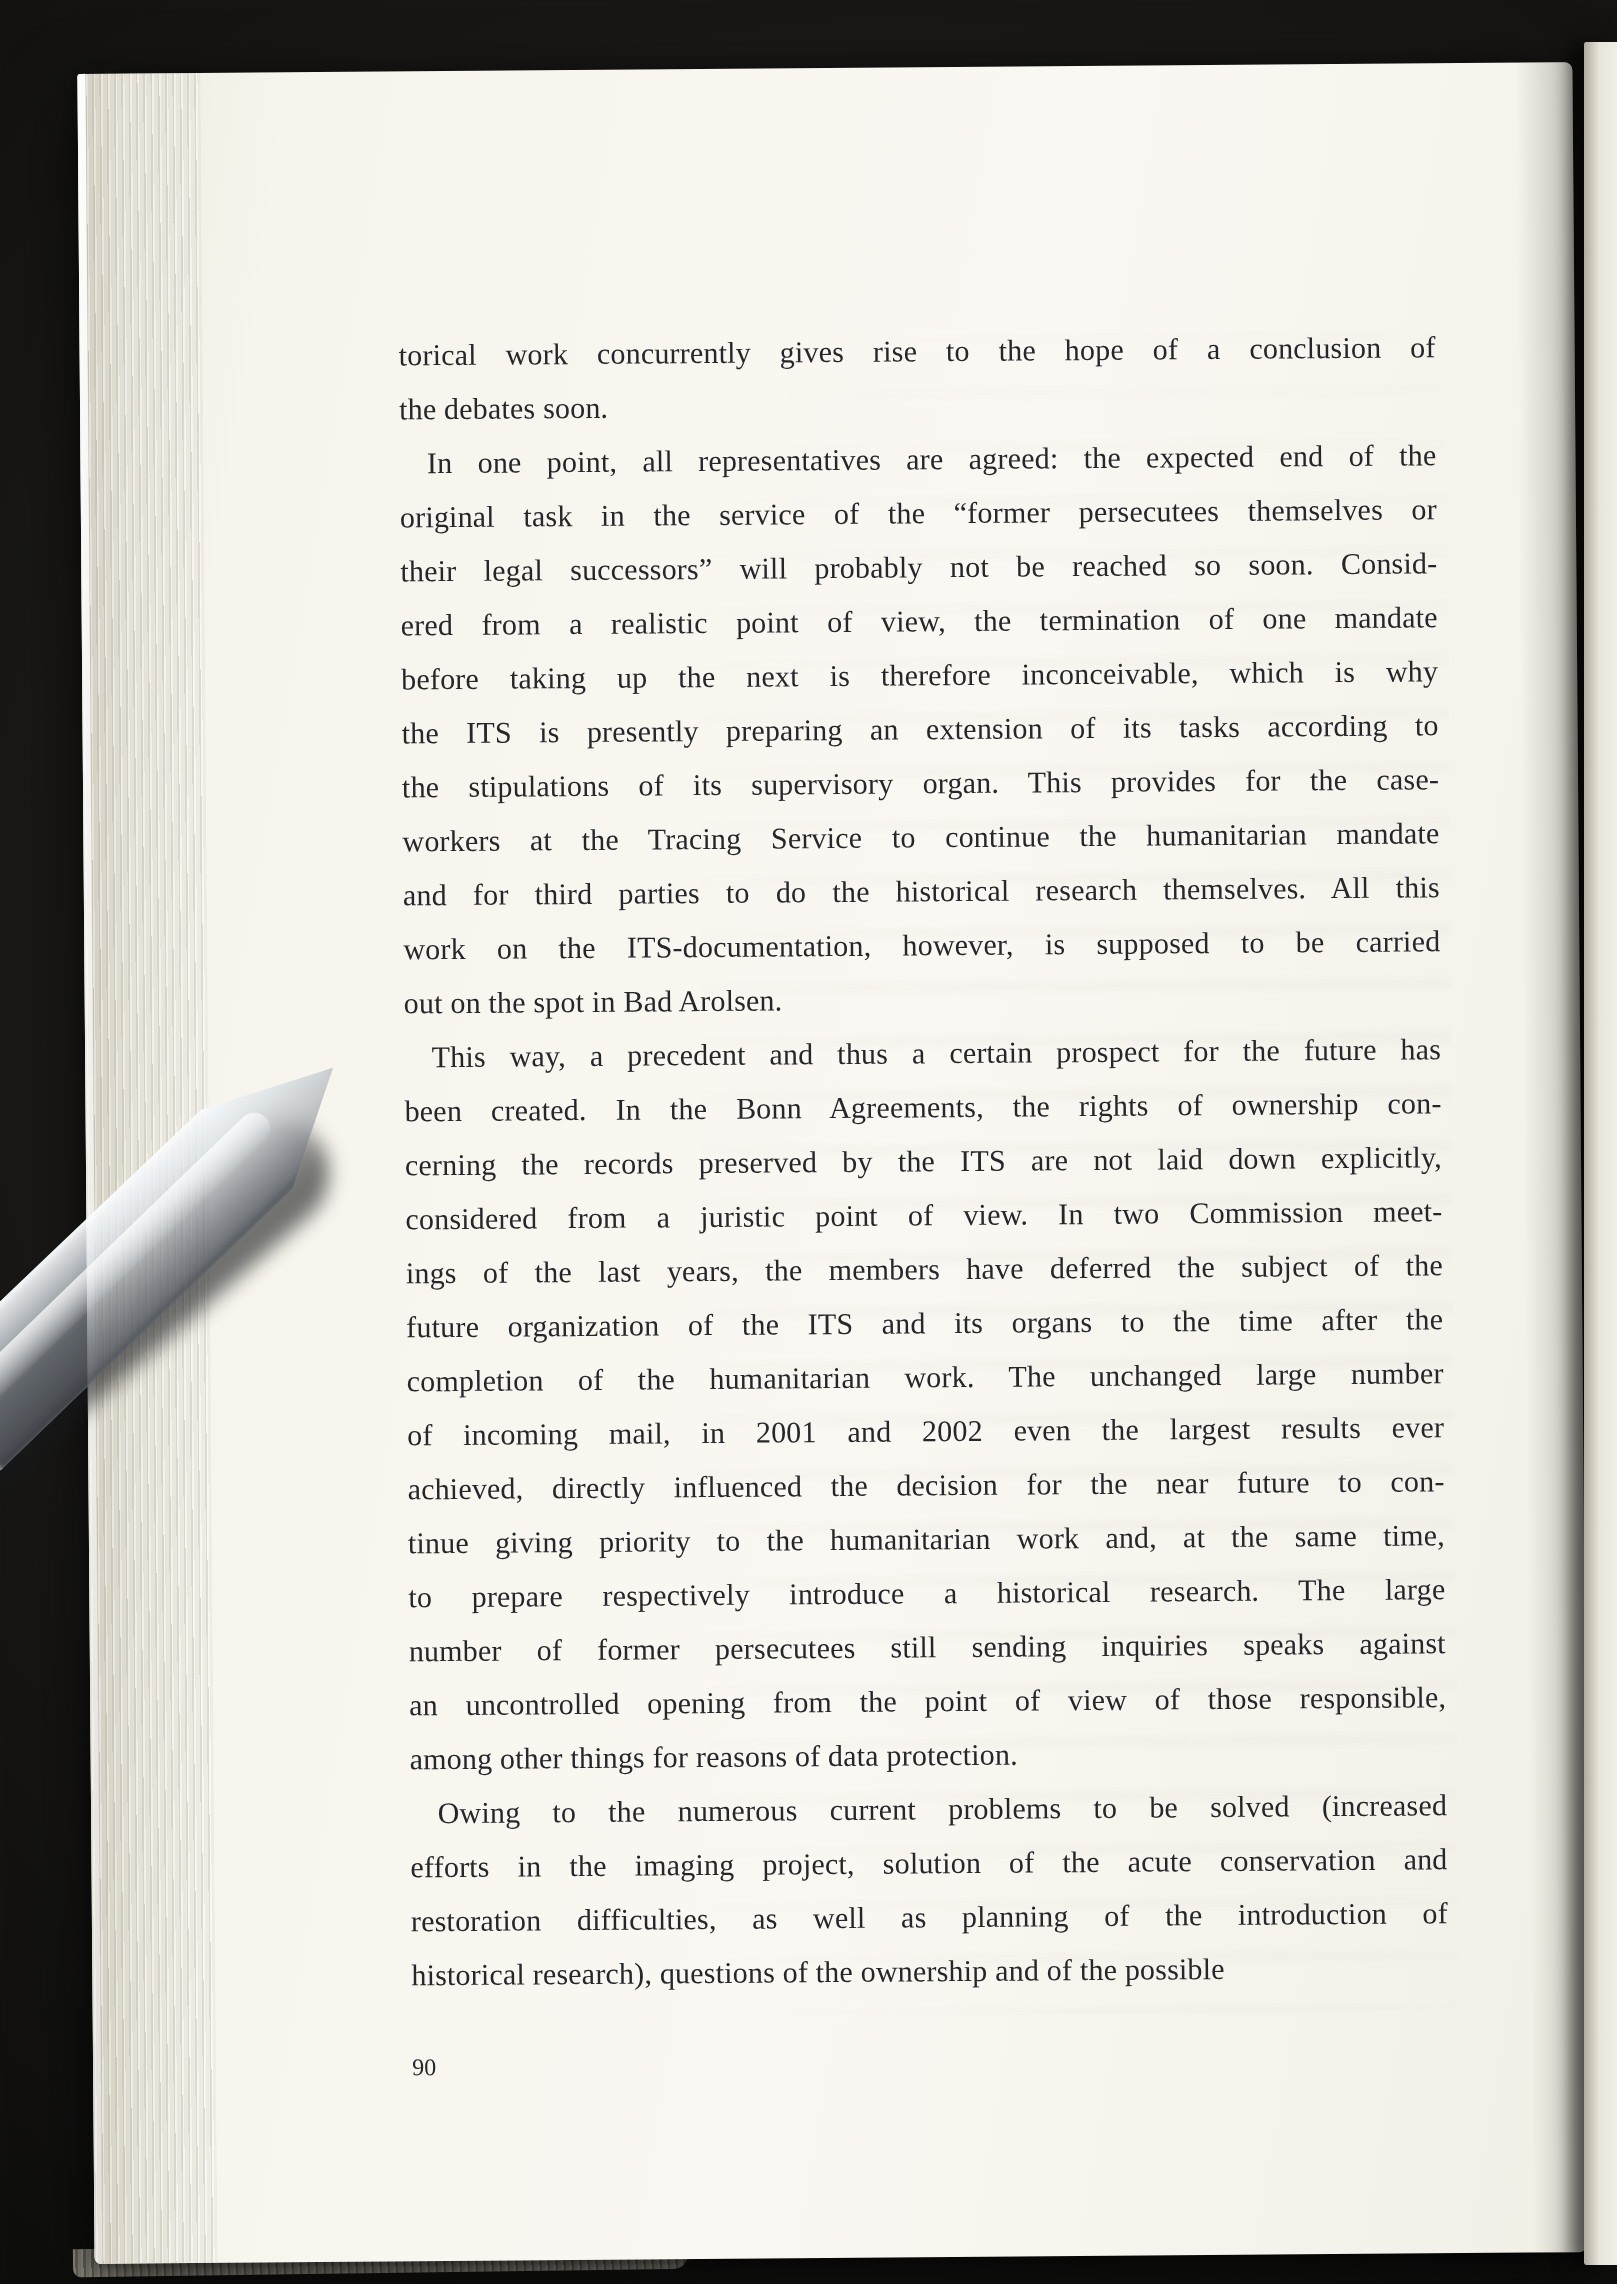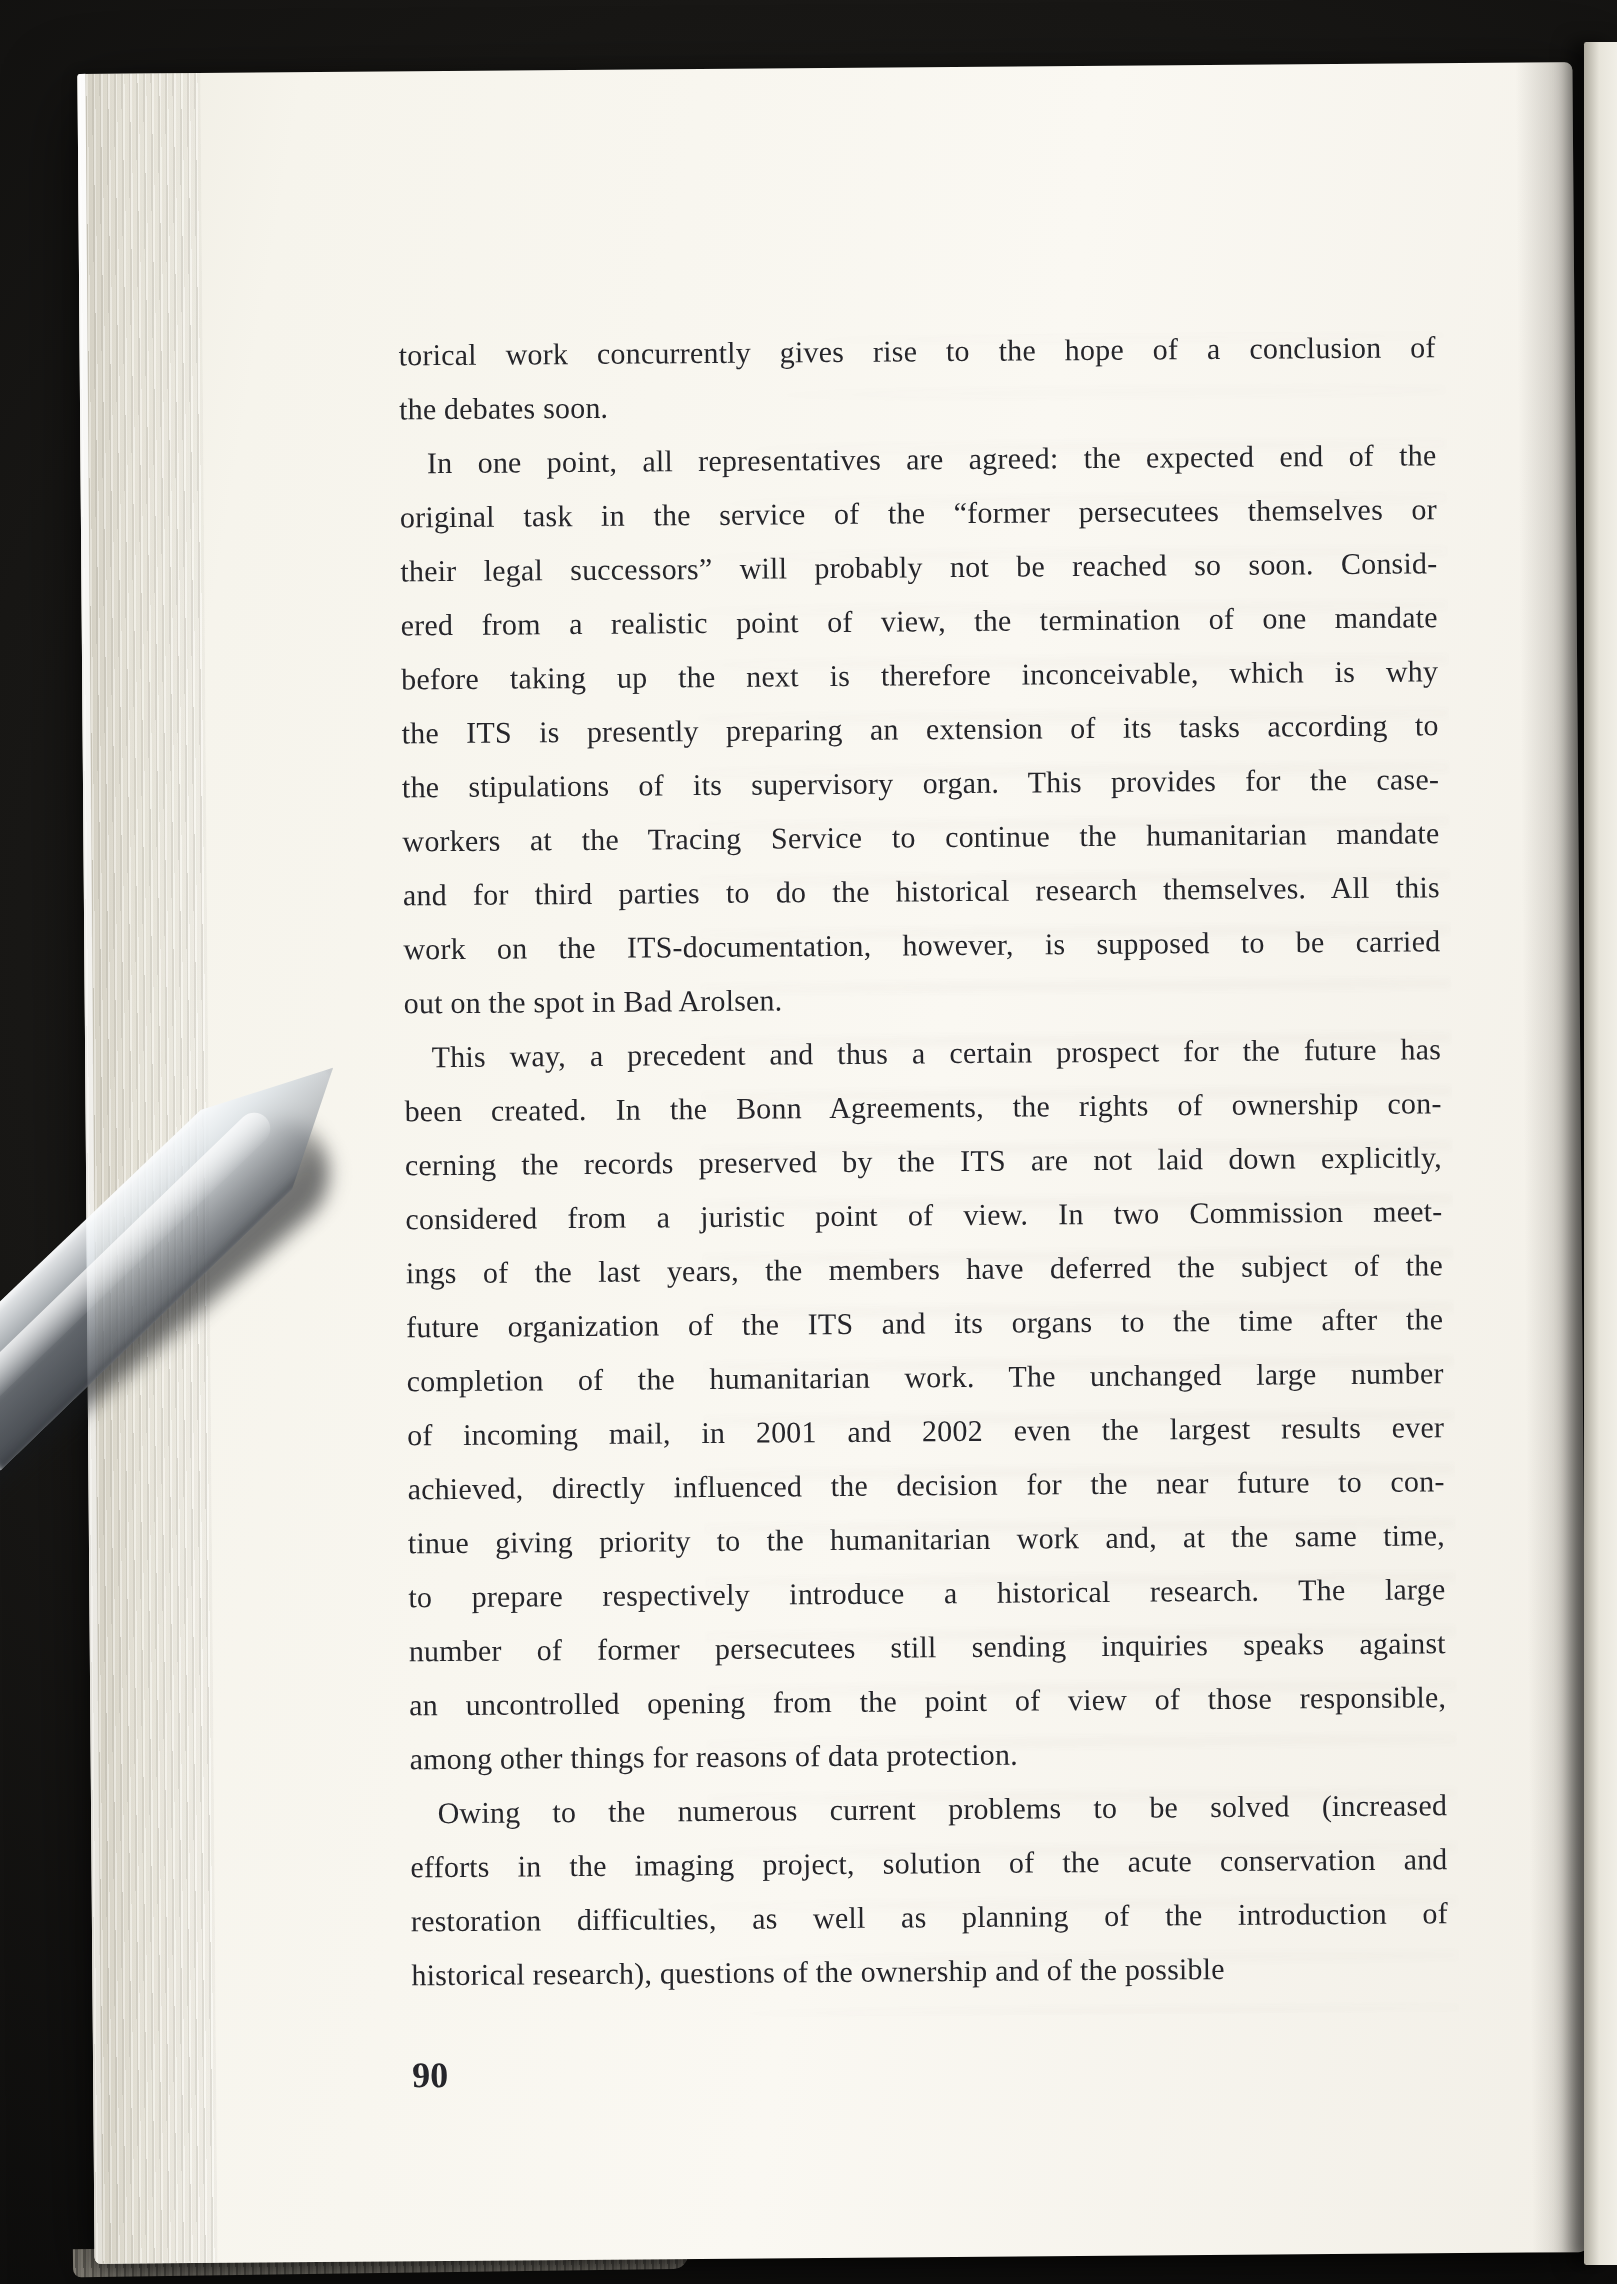--- a/index.html
+++ b/index.html
@@ -62,21 +62,21 @@
   .text-block {
     position: absolute; left: 319px; top: 257px; width: 1037px;
     font-size: 30px; line-height: 54px; color: #26262b;
     letter-spacing: 0.2px;
   }
   .line { text-align: justify; text-align-last: justify; }
   .line.last { text-align-last: left; }
   .paragraph.indent .line:first-child { text-indent: 27.5px; }
   .page-number {
     position: absolute; left: 319px; top: 1983px;
-    font-size: 36px; color: #26262b; font-weight: bold;
+    font-size: 24px; color: #26262b;
   }
   
   .next-page-sliver {
     position: absolute; right: 0; top: 42px; bottom: 19.4px; width: 34px;
     background: linear-gradient(90deg, #aeaa9e 0%, #e7e4da 45%, #f1efe7 100%);
     box-shadow: -13px 0 18px rgba(0,0,0,0.6);
     border-radius: 2.4px 0 0 2.4px;
   }
   
   .clip-shadow {

